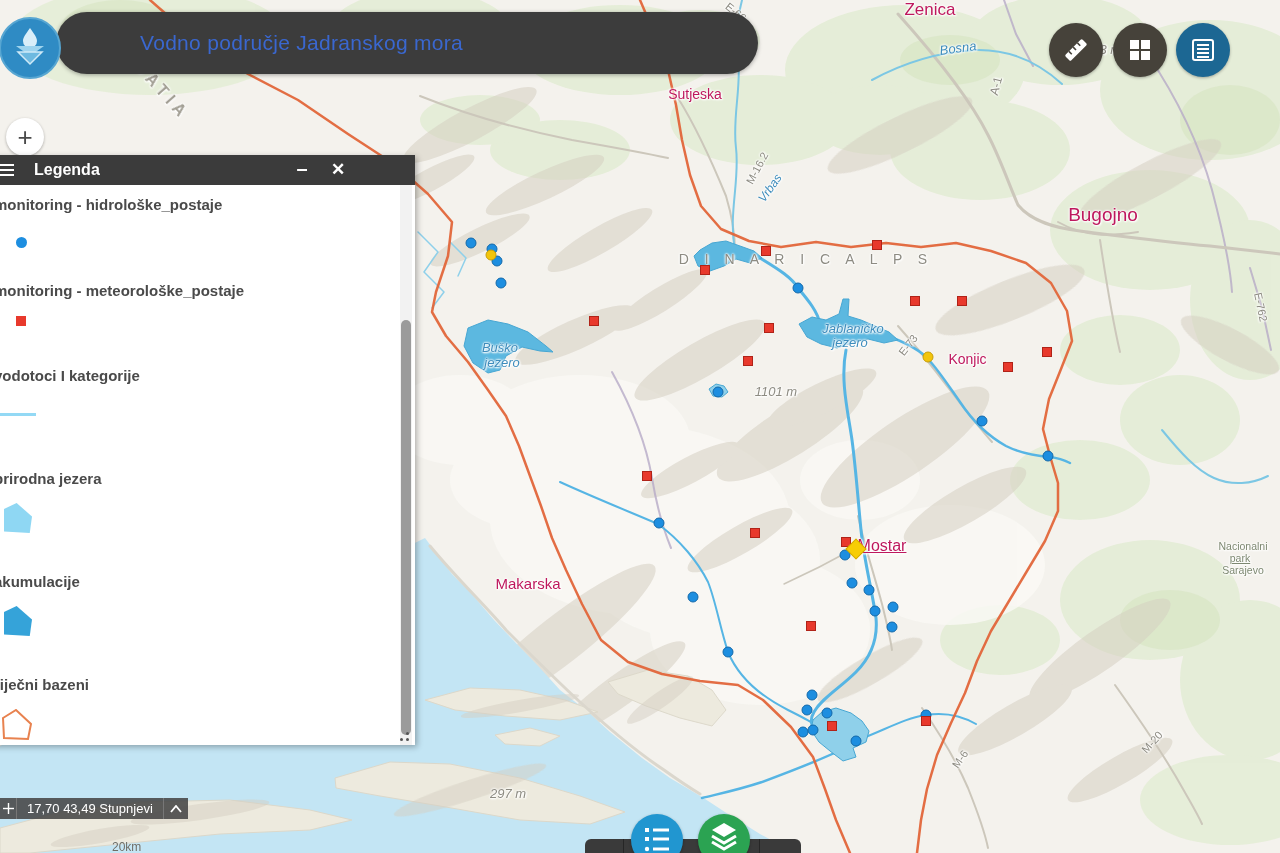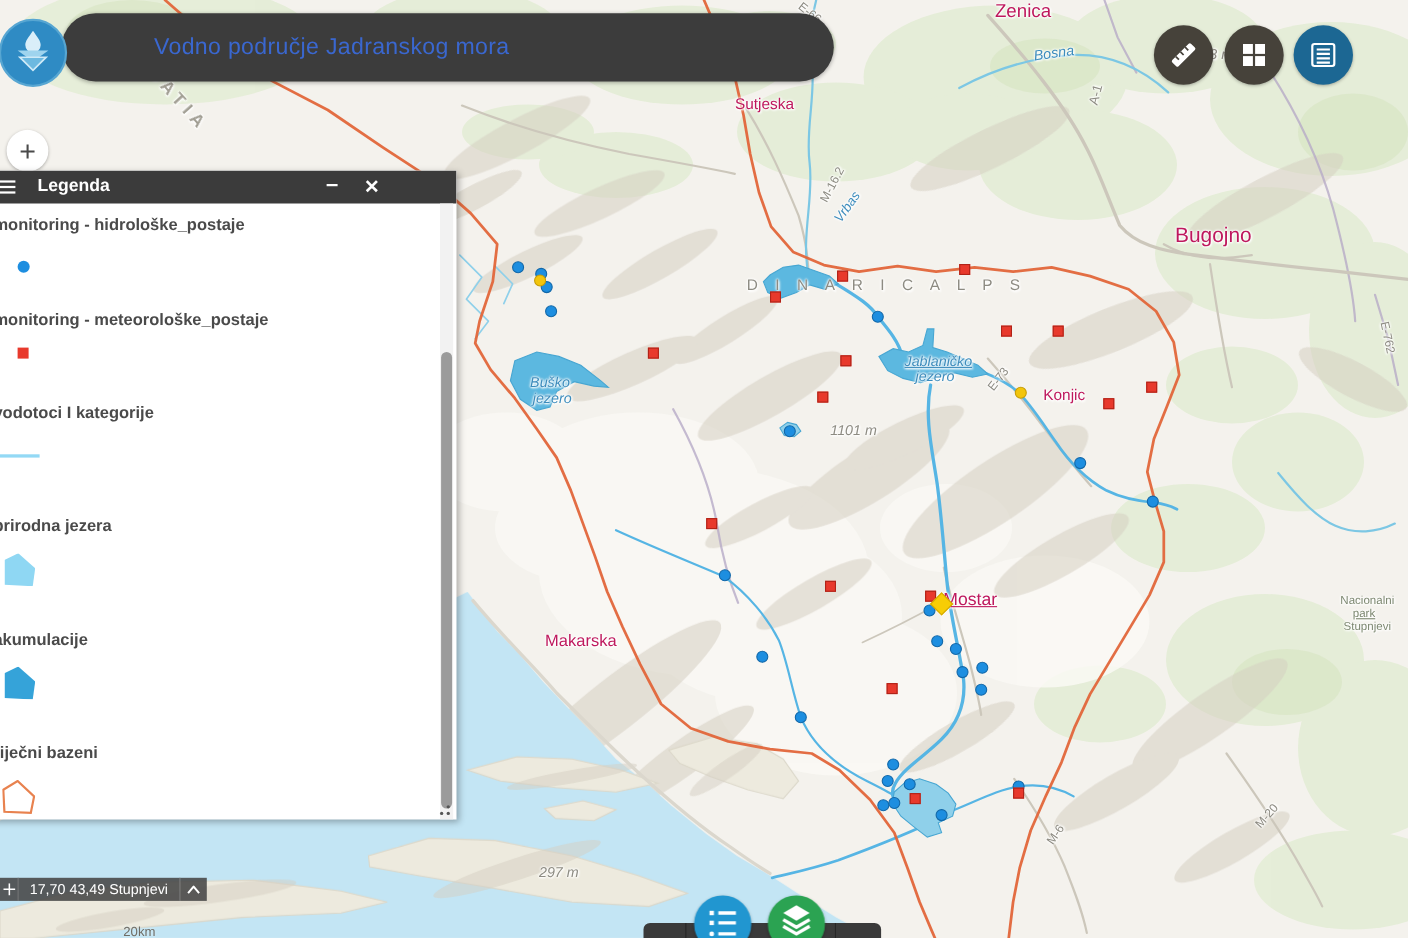--- a/index.html
+++ b/index.html
@@ -256,40 +256,40 @@
   </svg>
 
   <div id="labels-layer">
       <span class="lbl city" style="left: 930px; top: 10px; font-size: 17px; transform: translate(-50%, -50%);">Zenica</span>
       <span class="lbl city" style="left: 695px; top: 94px; font-size: 14px; transform: translate(-50%, -50%);">Sutjeska</span>
       <span class="lbl city" style="left: 1103px; top: 215px; font-size: 19px; transform: translate(-50%, -50%);">Bugojno</span>
       <span class="lbl city" style="left: 953px; top: 359px; font-size: 14px; transform: translate(-50%, -50%); padding-left: 29px;">Konjic</span>
       <span class="lbl city" style="left: 882px; top: 546px; font-size: 16px; transform: translate(-50%, -50%); text-decoration: underline;">Mostar</span>
       <span class="lbl city" style="left: 528px; top: 583px; font-size: 15px; transform: translate(-50%, -50%); text-align: center;">Makarska</span>
       <span class="lbl alps" style="left: 806px; top: 259px; font-size: 14px; transform: translate(-50%, -50%);">D I N A R I C   A L P S</span>
-      <span class="lbl water" style="left: 853px; top: 328px; font-size: 13px; transform: translate(-50%, -50%); text-decoration: underline;">Jablaničko</span>
+      <span class="lbl water" style="left: 853px; top: 328px; font-size: 13px; transform: translate(-50%, -50%);">Jablaničko</span>
       <span class="lbl water" style="left: 850px; top: 342px; font-size: 13px; transform: translate(-50%, -50%);">jezero</span>
       <span class="lbl water" style="left: 500px; top: 347px; font-size: 13px; transform: translate(-50%, -50%);">Buško</span>
       <span class="lbl water" style="left: 502px; top: 362px; font-size: 13px; transform: translate(-50%, -50%);">jezero</span>
       <span class="lbl water" style="left: 958px; top: 48px; font-size: 13px; transform: translate(-50%, -50%) rotate(-8deg);">Bosna</span>
       <span class="lbl water" style="left: 770px; top: 188px; font-size: 12px; transform: translate(-50%, -50%) rotate(-55deg);">Vrbas</span>
       <span class="lbl elev" style="left: 776px; top: 391px; font-size: 13px; transform: translate(-50%, -50%);">1101 m</span>
       <span class="lbl elev" style="left: 508px; top: 793px; font-size: 13px; transform: translate(-50%, -50%);">297 m</span>
       <span class="lbl elev" style="left: 1103px; top: 49px; font-size: 13px; transform: translate(-50%, -50%);">473 m</span>
       <span class="lbl road" style="left: 996px; top: 86px; font-size: 12px; transform: translate(-50%, -50%) rotate(-75deg);">A-1</span>
       <span class="lbl road" style="left: 908px; top: 345px; font-size: 11px; transform: translate(-50%, -50%) rotate(-52deg);">E-73</span>
       <span class="lbl road" style="left: 757px; top: 168px; font-size: 11px; transform: translate(-50%, -50%) rotate(-62deg);">M-16.2</span>
       <span class="lbl road" style="left: 960px; top: 759px; font-size: 11px; transform: translate(-50%, -50%) rotate(-55deg);">M-6</span>
       <span class="lbl road" style="left: 1152px; top: 742px; font-size: 11px; transform: translate(-50%, -50%) rotate(-48deg);">M-20</span>
       <span class="lbl road" style="left: 1261px; top: 307px; font-size: 11px; transform: translate(-50%, -50%) rotate(78deg);">E-762</span>
       <span class="lbl road" style="left: 736px; top: 12px; font-size: 11px; transform: translate(-50%, -50%) rotate(38deg);">E-66</span>
       <span class="lbl country" style="left: 150px; top: 78px; font-size: 16px; transform: translate(-50%, -50%) rotate(48deg);">CROATIA</span>
       <span class="lbl park" style="left: 1243px; top: 546px; font-size: 10.5px; transform: translate(-50%, -50%);">Nacionalni</span>
       <span class="lbl park" style="left: 1240px; top: 558px; font-size: 10.5px; transform: translate(-50%, -50%); text-decoration: underline;">park</span>
-      <span class="lbl park" style="left: 1243px; top: 570px; font-size: 10.5px; transform: translate(-50%, -50%);">Stupnjevi</span>
+      <span class="lbl park" style="left: 1243px; top: 570px; font-size: 10.5px; transform: translate(-50%, -50%);">Sarajevo</span>
     </div>
   <div id="markers-layer">
       <div class="mk mk-hydro" style="left: 471px; top: 243px; transform: translate(-50%, -50%);"></div>
       <div class="mk mk-hydro" style="left: 492px; top: 249px; transform: translate(-50%, -50%);"></div>
       <div class="mk mk-hydro" style="left: 497px; top: 261px; transform: translate(-50%, -50%);"></div>
       <div class="mk mk-hydro" style="left: 501px; top: 283px; transform: translate(-50%, -50%);"></div>
       <div class="mk mk-hydro" style="left: 798px; top: 288px; transform: translate(-50%, -50%);"></div>
       <div class="mk mk-hydro" style="left: 718px; top: 392px; transform: translate(-50%, -50%);"></div>
       <div class="mk mk-hydro" style="left: 982px; top: 421px; transform: translate(-50%, -50%);"></div>
       <div class="mk mk-hydro" style="left: 1048px; top: 456px; transform: translate(-50%, -50%);"></div>

